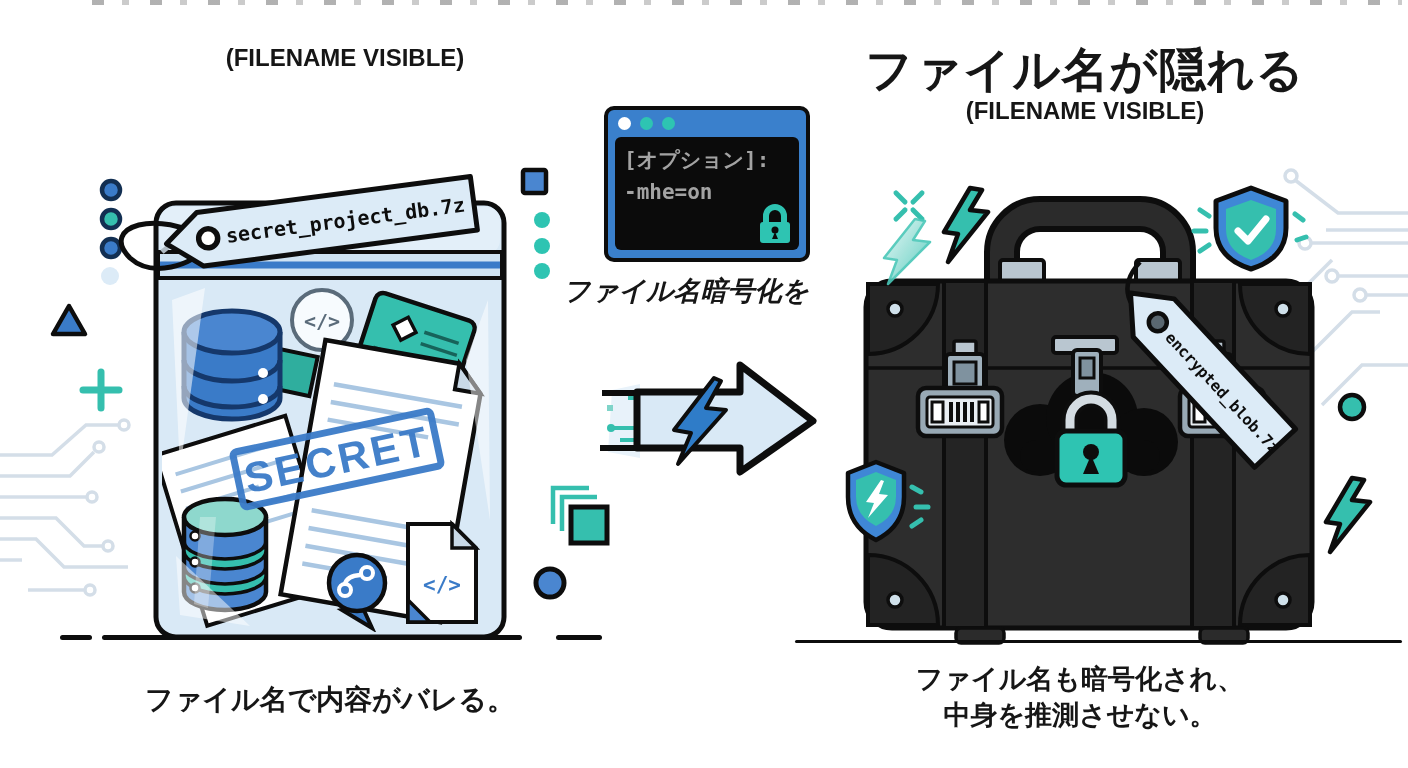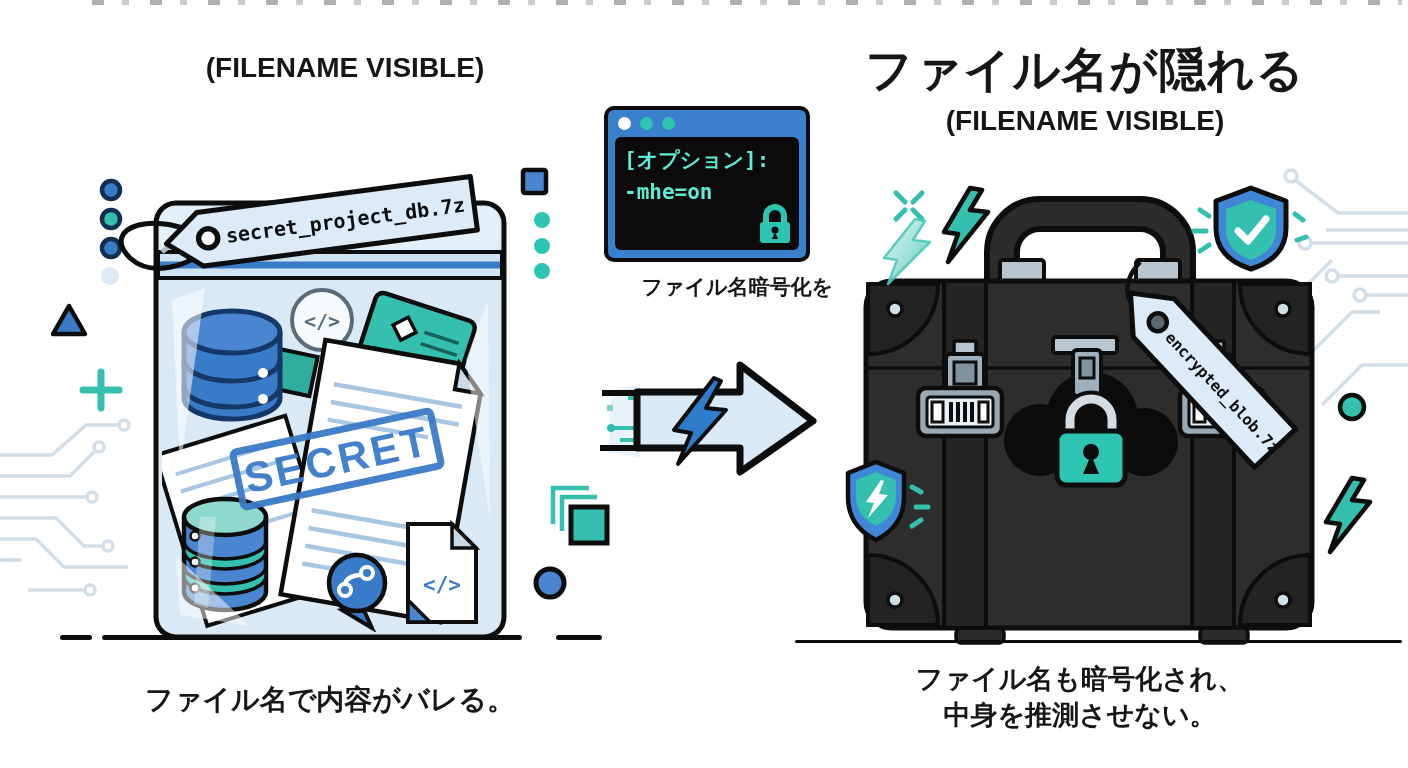--- a/index.html
+++ b/index.html
@@ -3,31 +3,31 @@
 <meta charset="utf-8">
 <style>
   html,body{margin:0;padding:0;background:#fff;}
   .canvas{position:relative;width:1408px;height:768px;background:#ffffff;overflow:hidden;
           font-family:"Liberation Sans","DejaVu Sans",sans-serif;color:#161616;}
   .abs{position:absolute;}
   .scene{position:absolute;left:0;top:0;z-index:1;}
   .txt{z-index:3;}
   .title{ text-align:center;font-weight:800;line-height:1.12;}
   .title .jp{font-size:47px;letter-spacing:1px;}
-  .title .en{font-size:28px;margin-top:8px;letter-spacing:0;}
+  .title .en{font-size:24px;margin-top:1px;letter-spacing:0;}
   .caption{ text-align:center;font-weight:800;font-size:28px;line-height:1.32;}
-  .mid-caption{text-align:right;font-weight:800;font-size:21px;line-height:1.28;}
+  .mid-caption{text-align:left;font-weight:800;font-size:27px;line-height:1.28;font-style:italic;}
   
   .terminal{left:604px;top:106px;width:198px;height:148px;background:#3a80cc;
             border:4px solid #0d0d0d;border-radius:10px;z-index:2;}
   .term-dots{position:absolute;left:10px;top:7px;display:flex;gap:9px;}
   .term-dots span{width:13px;height:13px;border-radius:50%;display:block;}
   .dot-w{background:#ffffff;} .dot-t{background:#2ec4b2;}
   .term-screen{position:absolute;left:7px;right:7px;top:27px;bottom:8px;background:#0b0b0b;
-               border-radius:6px;color:#5eead4;font-family:"DejaVu Sans Mono","Liberation Mono",monospace;
+               border-radius:6px;color:#a3a3a3;font-family:"DejaVu Sans Mono","Liberation Mono",monospace;
                font-weight:bold;font-size:21px;line-height:1.5;padding:8px 4px 0 9px;white-space:nowrap;}
   .term-lock{position:absolute;right:7px;bottom:5px;}
   
   .ground{background:#0d0d0d;border-radius:3px;z-index:2;}
   
   .top-artifact{left:92px;top:0;width:1310px;height:5px;opacity:.45;z-index:2;
     background:repeating-linear-gradient(90deg,rgba(25,25,25,.75) 0 12px,transparent 12px 30px,
                rgba(25,25,25,.5) 30px 37px,transparent 37px 58px);}
 </style>
 </head>

